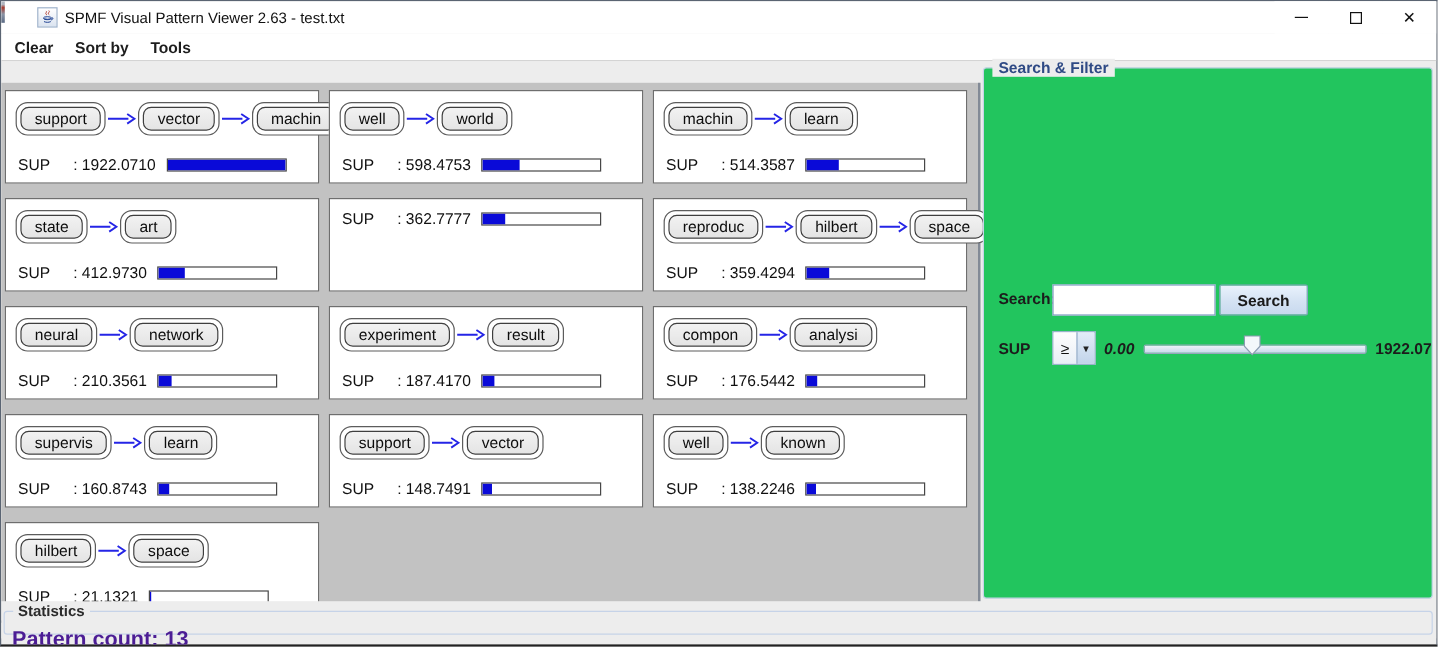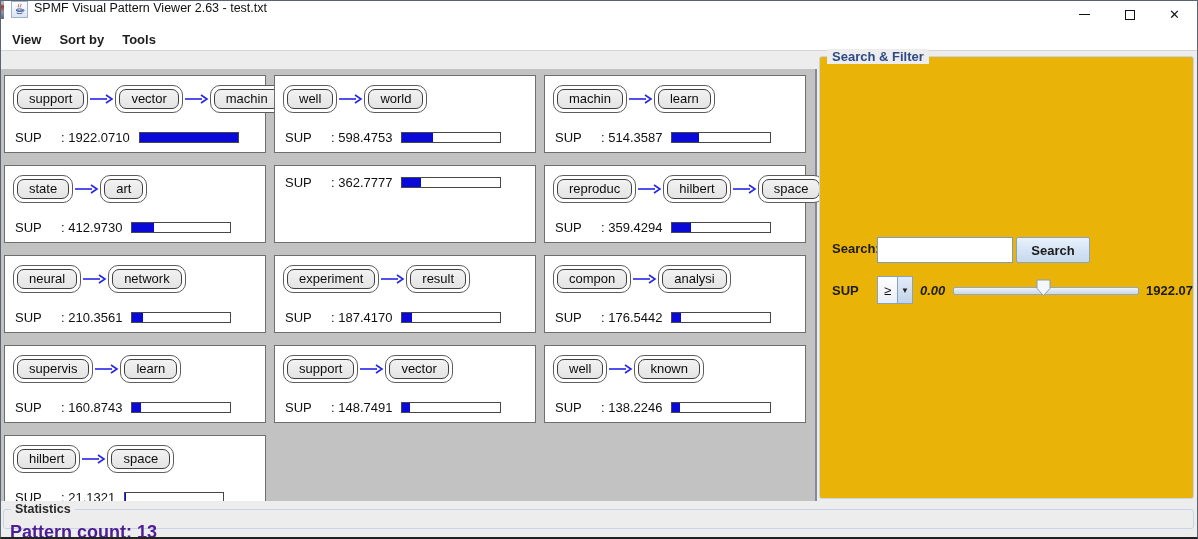--- a/index.html
+++ b/index.html
@@ -7,22 +7,23 @@
   body { font-family: "Liberation Sans", sans-serif; }
 
   .window {
     width: 1198px; height: 539px;
     border: 1px solid #5a6472; border-bottom: 2px solid #222;
     background: #ededed; position: relative; overflow: hidden;
   }
 
   
   .titlebar {
-    height: 27px; background: #ffffff; display: flex; align-items: flex-start;
+    height: 27px; background: #ffffff; display: flex; align-items: center;
     position: relative;
+    padding-left: 20px;
   }
   .corner-artifact {
     position: absolute; left: 0; top: 0; width: 3px; height: 18px;
     background: linear-gradient(#b0b6c0 15%, #a3392e 30%, #8a94a5 60%, #5b6b85 100%);
   }
   .app-icon {
     width: 17px; height: 17px; margin: 0 6px 0 10px;
     border: 1px solid #9fb2cb; background: linear-gradient(#ffffff,#dbe4f0);
     display: inline-flex; align-items: center; justify-content: center;
   }
@@ -73,21 +74,21 @@
   .arrow { flex: 0 0 auto; margin: 0 1px; display: inline-flex; }
   .sup-row { display: flex; align-items: center; font-size: 13px; color: #101010; margin-left: 4px; }
   .sup-name { width: 46px; }
   .sup-value { white-space: pre; }
   .bar { width: 100px; height: 11px; border: 1px solid #474747; background: #fff; margin-left: 9px; overflow: hidden; }
   .bar-fill { display: block; height: 100%; background: #0a0ad8; }
 
   
   .filter-box {
     position: absolute; left: 818px; top: 5px; width: 375px; height: 443px;
-    border: 1px solid #c6d3e8; border-radius: 3px; background: #eab308;
+    border: 1px solid #c6d3e8; border-radius: 3px; background: #22c55e;
   }
   .filter-legend {
     position: absolute; top: -8px; left: 7px; background: #ededed;
     padding: 0 5px; font-size: 13px; font-weight: 700; color: #2f4a85;
   }
   .f-label { position: absolute; font-size: 13px; font-weight: 700; color: #1c1c1c; }
   .search-label { left: 12px; top: 184px; }
   .search-input {
     position: absolute; left: 57px; top: 180px; width: 136px; height: 26px;
     border: 1px solid #7d9ac0; background: #fff; font-size: 13px; padding: 0 4px;
@@ -170,21 +171,21 @@
       </button>
     <button class="winbtn">
         <span class="glyph-max"></span>
       </button>
     <button class="winbtn">
         <span class="glyph-close">✕</span>
       </button>
   </div>
 
   <div class="menubar">
-    <span class="menu-item">View</span>
+    <span class="menu-item">Clear</span>
     <span class="menu-item">Sort by</span>
     <span class="menu-item">Tools</span>
   </div>
 
   <div class="content">
 
     <div class="pattern-area">
         <div class="card">
           <div class="node-row">
             <span class="node-outer"><span class="node-inner">support</span></span>

